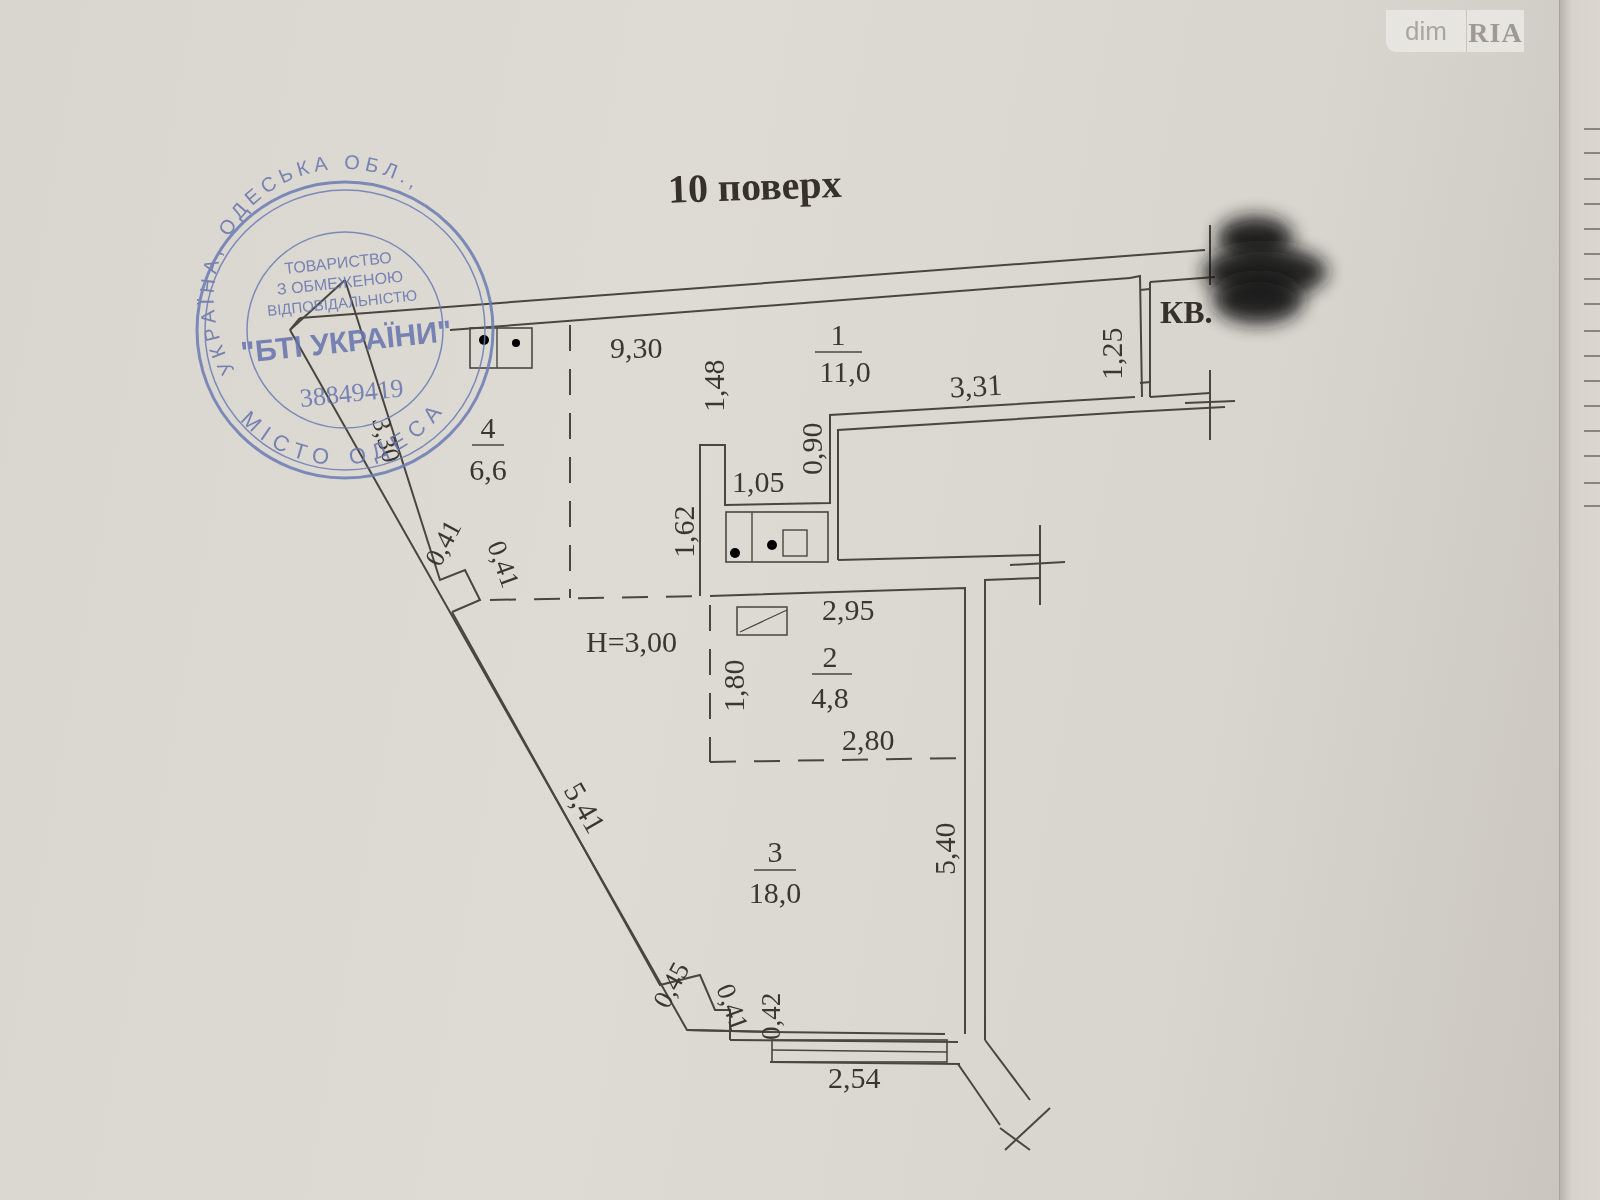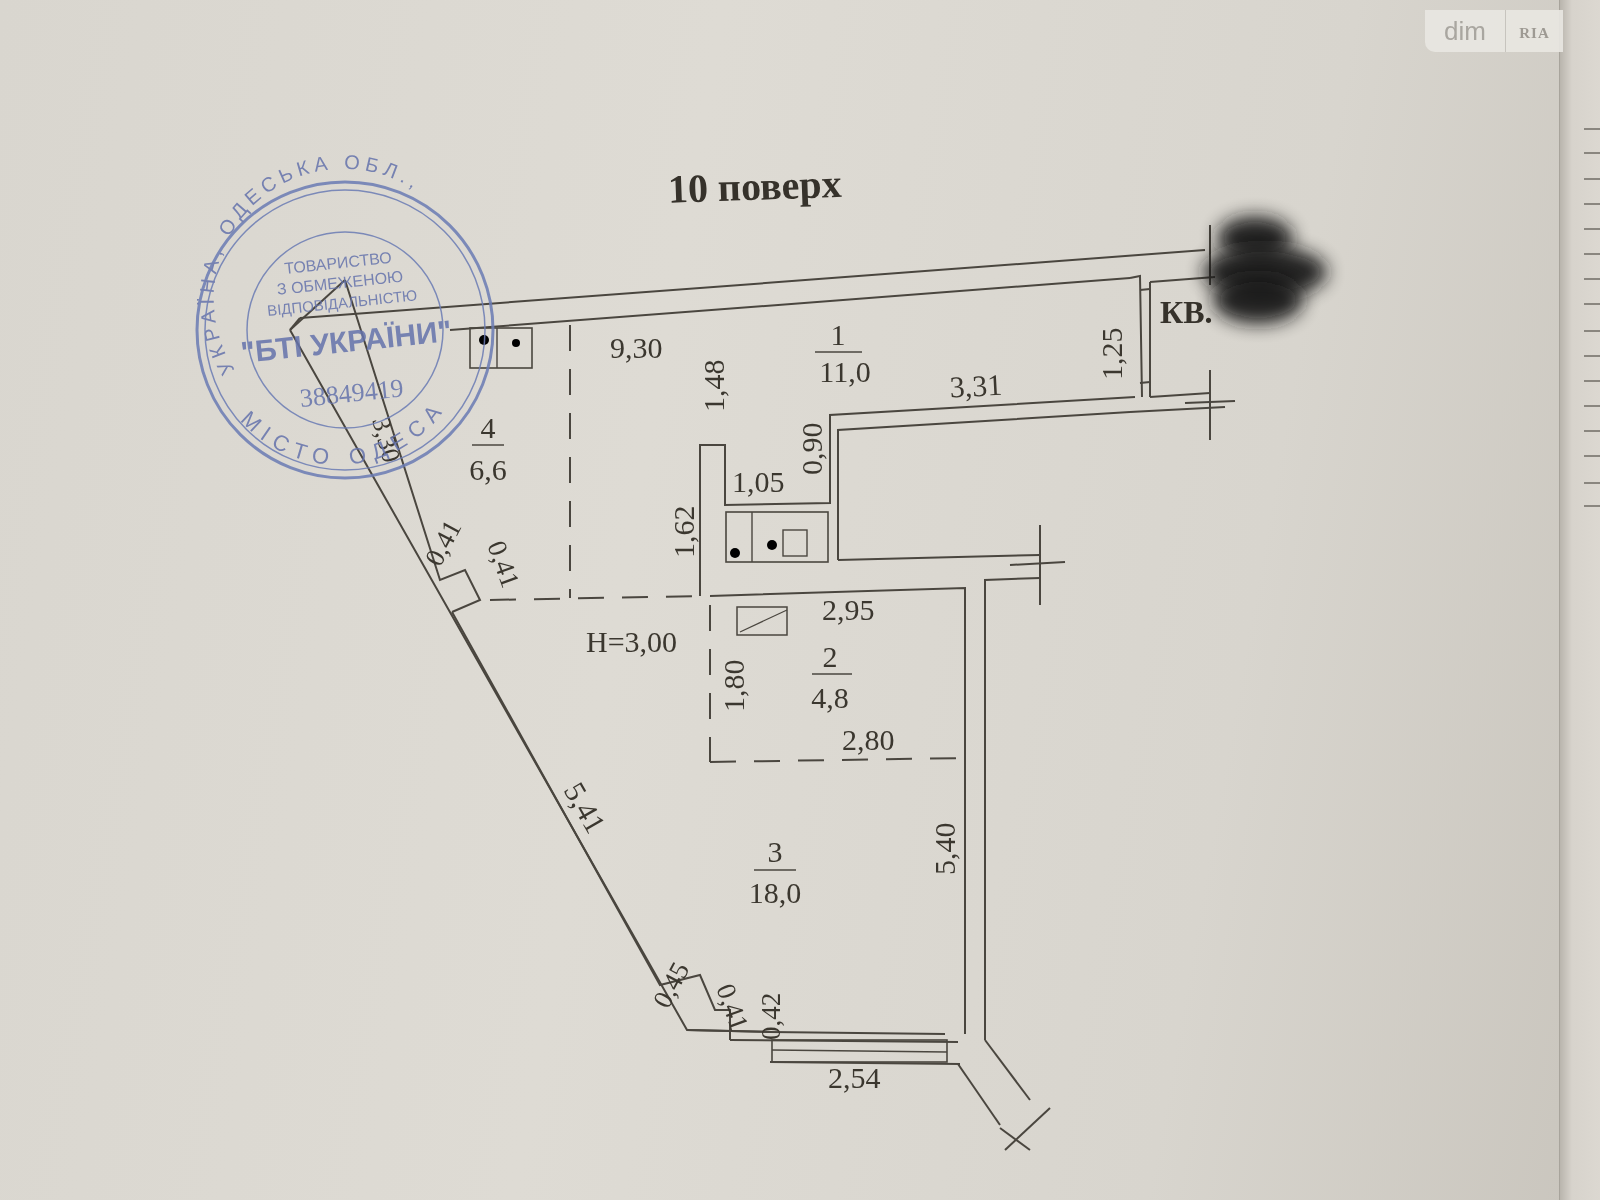--- a/index.html
+++ b/index.html
@@ -18,24 +18,24 @@
   .plan line, .plan polyline, .plan polygon, .plan path, .plan rect { stroke:#4a463f; fill:none; stroke-width:2; }
   .plan .dash { stroke-dasharray:26 18; }
   .lbl { fill:#3b372f; font-family:"Liberation Serif", serif; font-size:30px; }
   .title-text { fill:#36322b; font-family:"Liberation Serif", serif; font-size:40px; font-weight:bold; }
   .kv { fill:#36322b; font-family:"Liberation Serif", serif; font-size:32px; font-weight:bold; }
   .stamp circle { fill:none; stroke:#6b7cb4; }
   .stamp text { fill:#6573ac; font-family:"Liberation Sans", sans-serif; }
   .smudge { fill:#161616; opacity:0.92; filter:url(#blur); }
   .logo {
     position:absolute; left:1386px; top:10px; width:138px; height:42px;
-    display:flex; background:#e9e7e2; border-radius:0 0 0 10px; opacity:0.92;margin-left:39px;
+    display:flex; background:#e9e7e2; border-radius:0 0 0 10px; opacity:0.92;
   }
   .logo .dim { width:80px; text-align:center; line-height:42px; font-family:"Liberation Sans", sans-serif; font-size:26px; color:#a6a39d; border-right:1px solid #c7c4be; }
-  .logo .ria { flex:1; text-align:center; line-height:46px; font-family:"Liberation Serif", serif; font-size:15px; font-weight:bold; color:#9a968f; letter-spacing:1px; }
+  .logo .ria { flex:1; text-align:center; line-height:46px; font-family:"Liberation Serif", serif; font-size:28px; font-weight:bold; color:#9a968f; letter-spacing:1px; }
 </style>
 </head>
 <body>
 
 <div class="page-edge">
   <div class="edge-tick" style="top:128px"></div>
   <div class="edge-tick" style="top:152px"></div>
   <div class="edge-tick" style="top:178px"></div>
   <div class="edge-tick" style="top:203px"></div>
   <div class="edge-tick" style="top:228px"></div>

